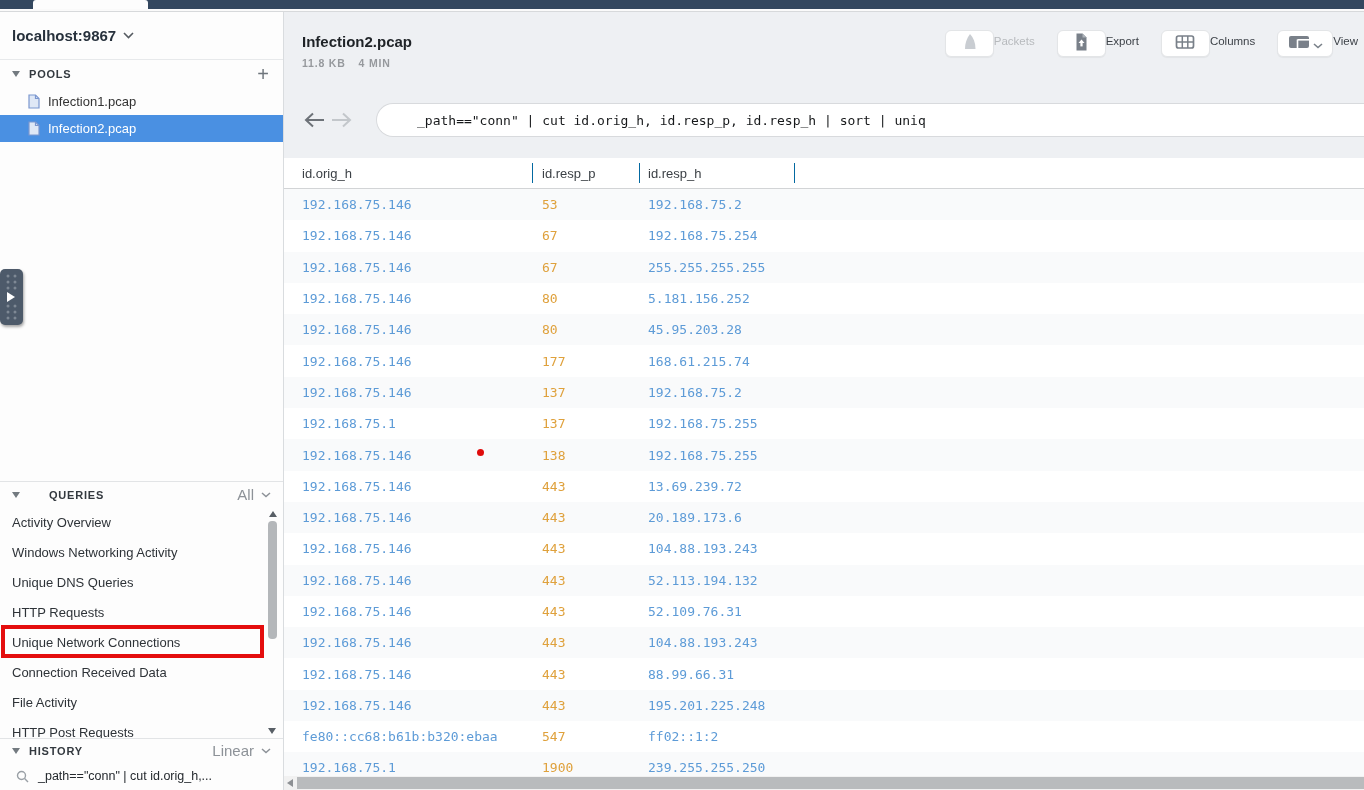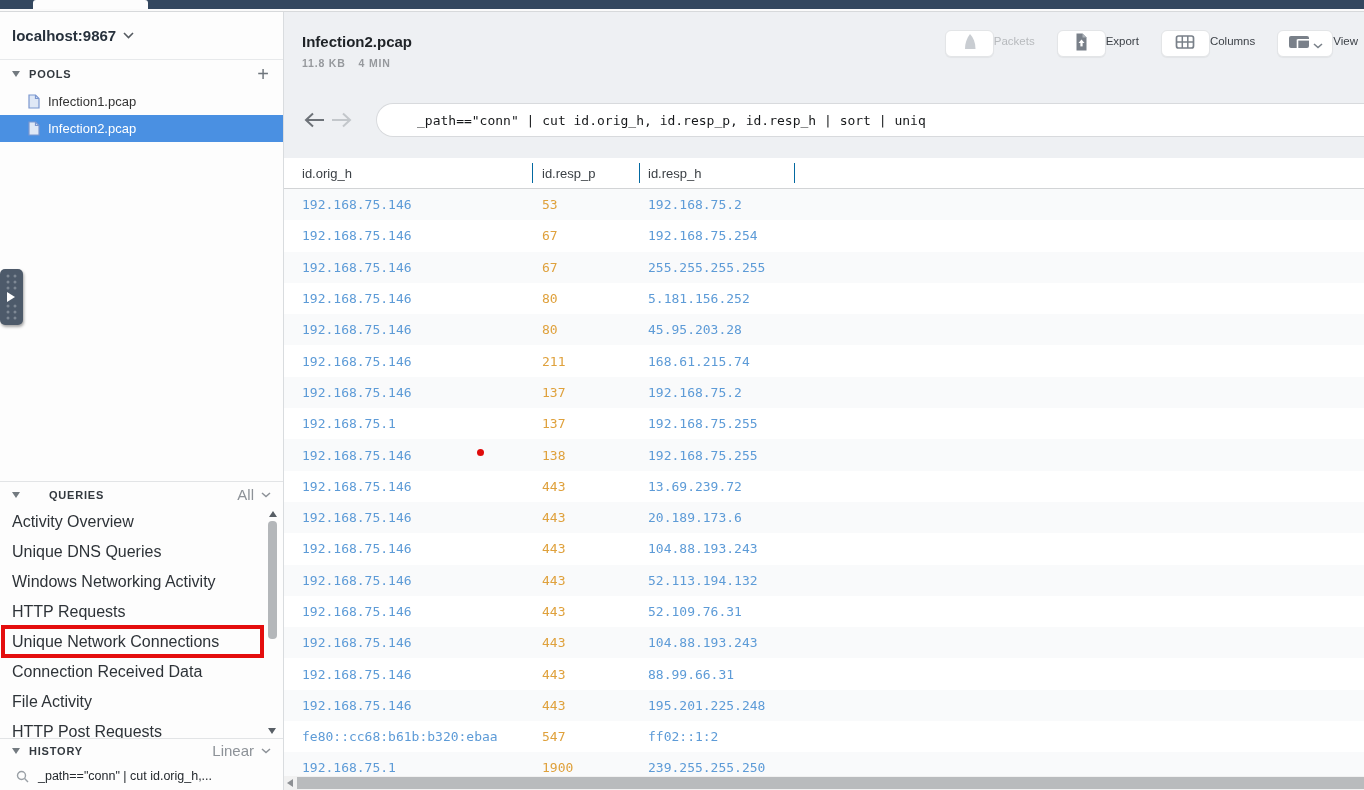--- a/index.html
+++ b/index.html
@@ -23,21 +23,21 @@
   .tri-down { width:0; height:0; border-left:4.5px solid transparent; border-right:4.5px solid transparent; border-top:6px solid #737a80; margin-right:9px; }
   .section-title { font-size:11px; font-weight:bold; letter-spacing:0.8px; color:#33393f; }
   .section-right { margin-left:auto; font-size:15px; color:#8d9298; display:flex; align-items:center; cursor:pointer; }
   .plus { margin-left:auto; font-size:20px; font-weight:300; color:#6e757c; line-height:1; cursor:pointer; padding:0 2px; }
   .pool-item { height:27px; display:flex; align-items:center; padding-left:28px; font-size:13px; color:#333; cursor:pointer; }
   .pool-item .doc-icon { margin-right:8px; display:inline-flex; }
   .pool-item.selected { background:#4a90e2; color:#fff; }
   .pool-spacer { flex:1; }
   .queries-head { border-top:1px solid #e2e4e6; height:26px;gap:20px; }
   .queries-list { height:231px; overflow:hidden; position:relative; }
-  .query-item { height:30px; display:flex; align-items:center; padding-left:12px; font-size:16px; color:#2e3338; cursor:pointer; position:relative; }
+  .query-item { height:30px; display:flex; align-items:center; padding-left:12px; font-size:13px; color:#2e3338; cursor:pointer; position:relative; }
   .query-item.highlighted::before { content:""; position:absolute; left:1px; right:19px; top:-2px; bottom:-1px; border:4px solid #e40d0d; pointer-events:none; }
   .vscroll { position:absolute; top:2px; right:5px; width:11px; bottom:2px; }
   .vscroll .arr-up { width:0;height:0;border-left:4px solid transparent;border-right:4px solid transparent;border-bottom:6px solid #585f66; margin:2px auto 4px; }
   .vscroll .arr-dn { width:0;height:0;border-left:4px solid transparent;border-right:4px solid transparent;border-top:6px solid #585f66; margin:4px auto 0; position:absolute; bottom:2px; left:1px; }
   .vscroll .thumb { width:9px; height:118px; background:#b4b7ba; border-radius:4px; margin:0 auto; }
   .history-head { border-top:1px solid #e2e4e6; height:24px; background:#fdfdfd; }
   .history-item { height:28px; display:flex; align-items:center; padding-left:16px; font-size:12.5px; color:#24292e; cursor:pointer; }
   .history-item .search-ic { margin-right:9px; display:inline-flex; }
 
   
@@ -154,25 +154,25 @@
           <div class="arr-up"></div>
           <div class="thumb"></div>
           <div class="arr-dn"></div>
         </div>
 
           <div class="query-item">
             <span>Activity Overview</span>
           </div>
 
           <div class="query-item">
+            <span>Windows Networking Activity</span>
+          </div>
+
+          <div class="query-item">
             <span>Unique DNS Queries</span>
-          </div>
-
-          <div class="query-item">
-            <span>Windows Networking Activity</span>
           </div>
 
           <div class="query-item">
             <span>HTTP Requests</span>
           </div>
 
           <div class="query-item highlighted">
             <span>Unique Network Connections</span>
           </div>
 
@@ -332,21 +332,21 @@
           </div>
 
           <div class="trow">
             <div class="td c1 ip">192.168.75.146</div>
             <div class="td c2 port">80</div>
             <div class="td c3 ip">45.95.203.28</div>
           </div>
 
           <div class="trow">
             <div class="td c1 ip">192.168.75.146</div>
-            <div class="td c2 port">211</div>
+            <div class="td c2 port">177</div>
             <div class="td c3 ip">168.61.215.74</div>
           </div>
 
           <div class="trow">
             <div class="td c1 ip">192.168.75.146</div>
             <div class="td c2 port">137</div>
             <div class="td c3 ip">192.168.75.2</div>
           </div>
 
           <div class="trow">

